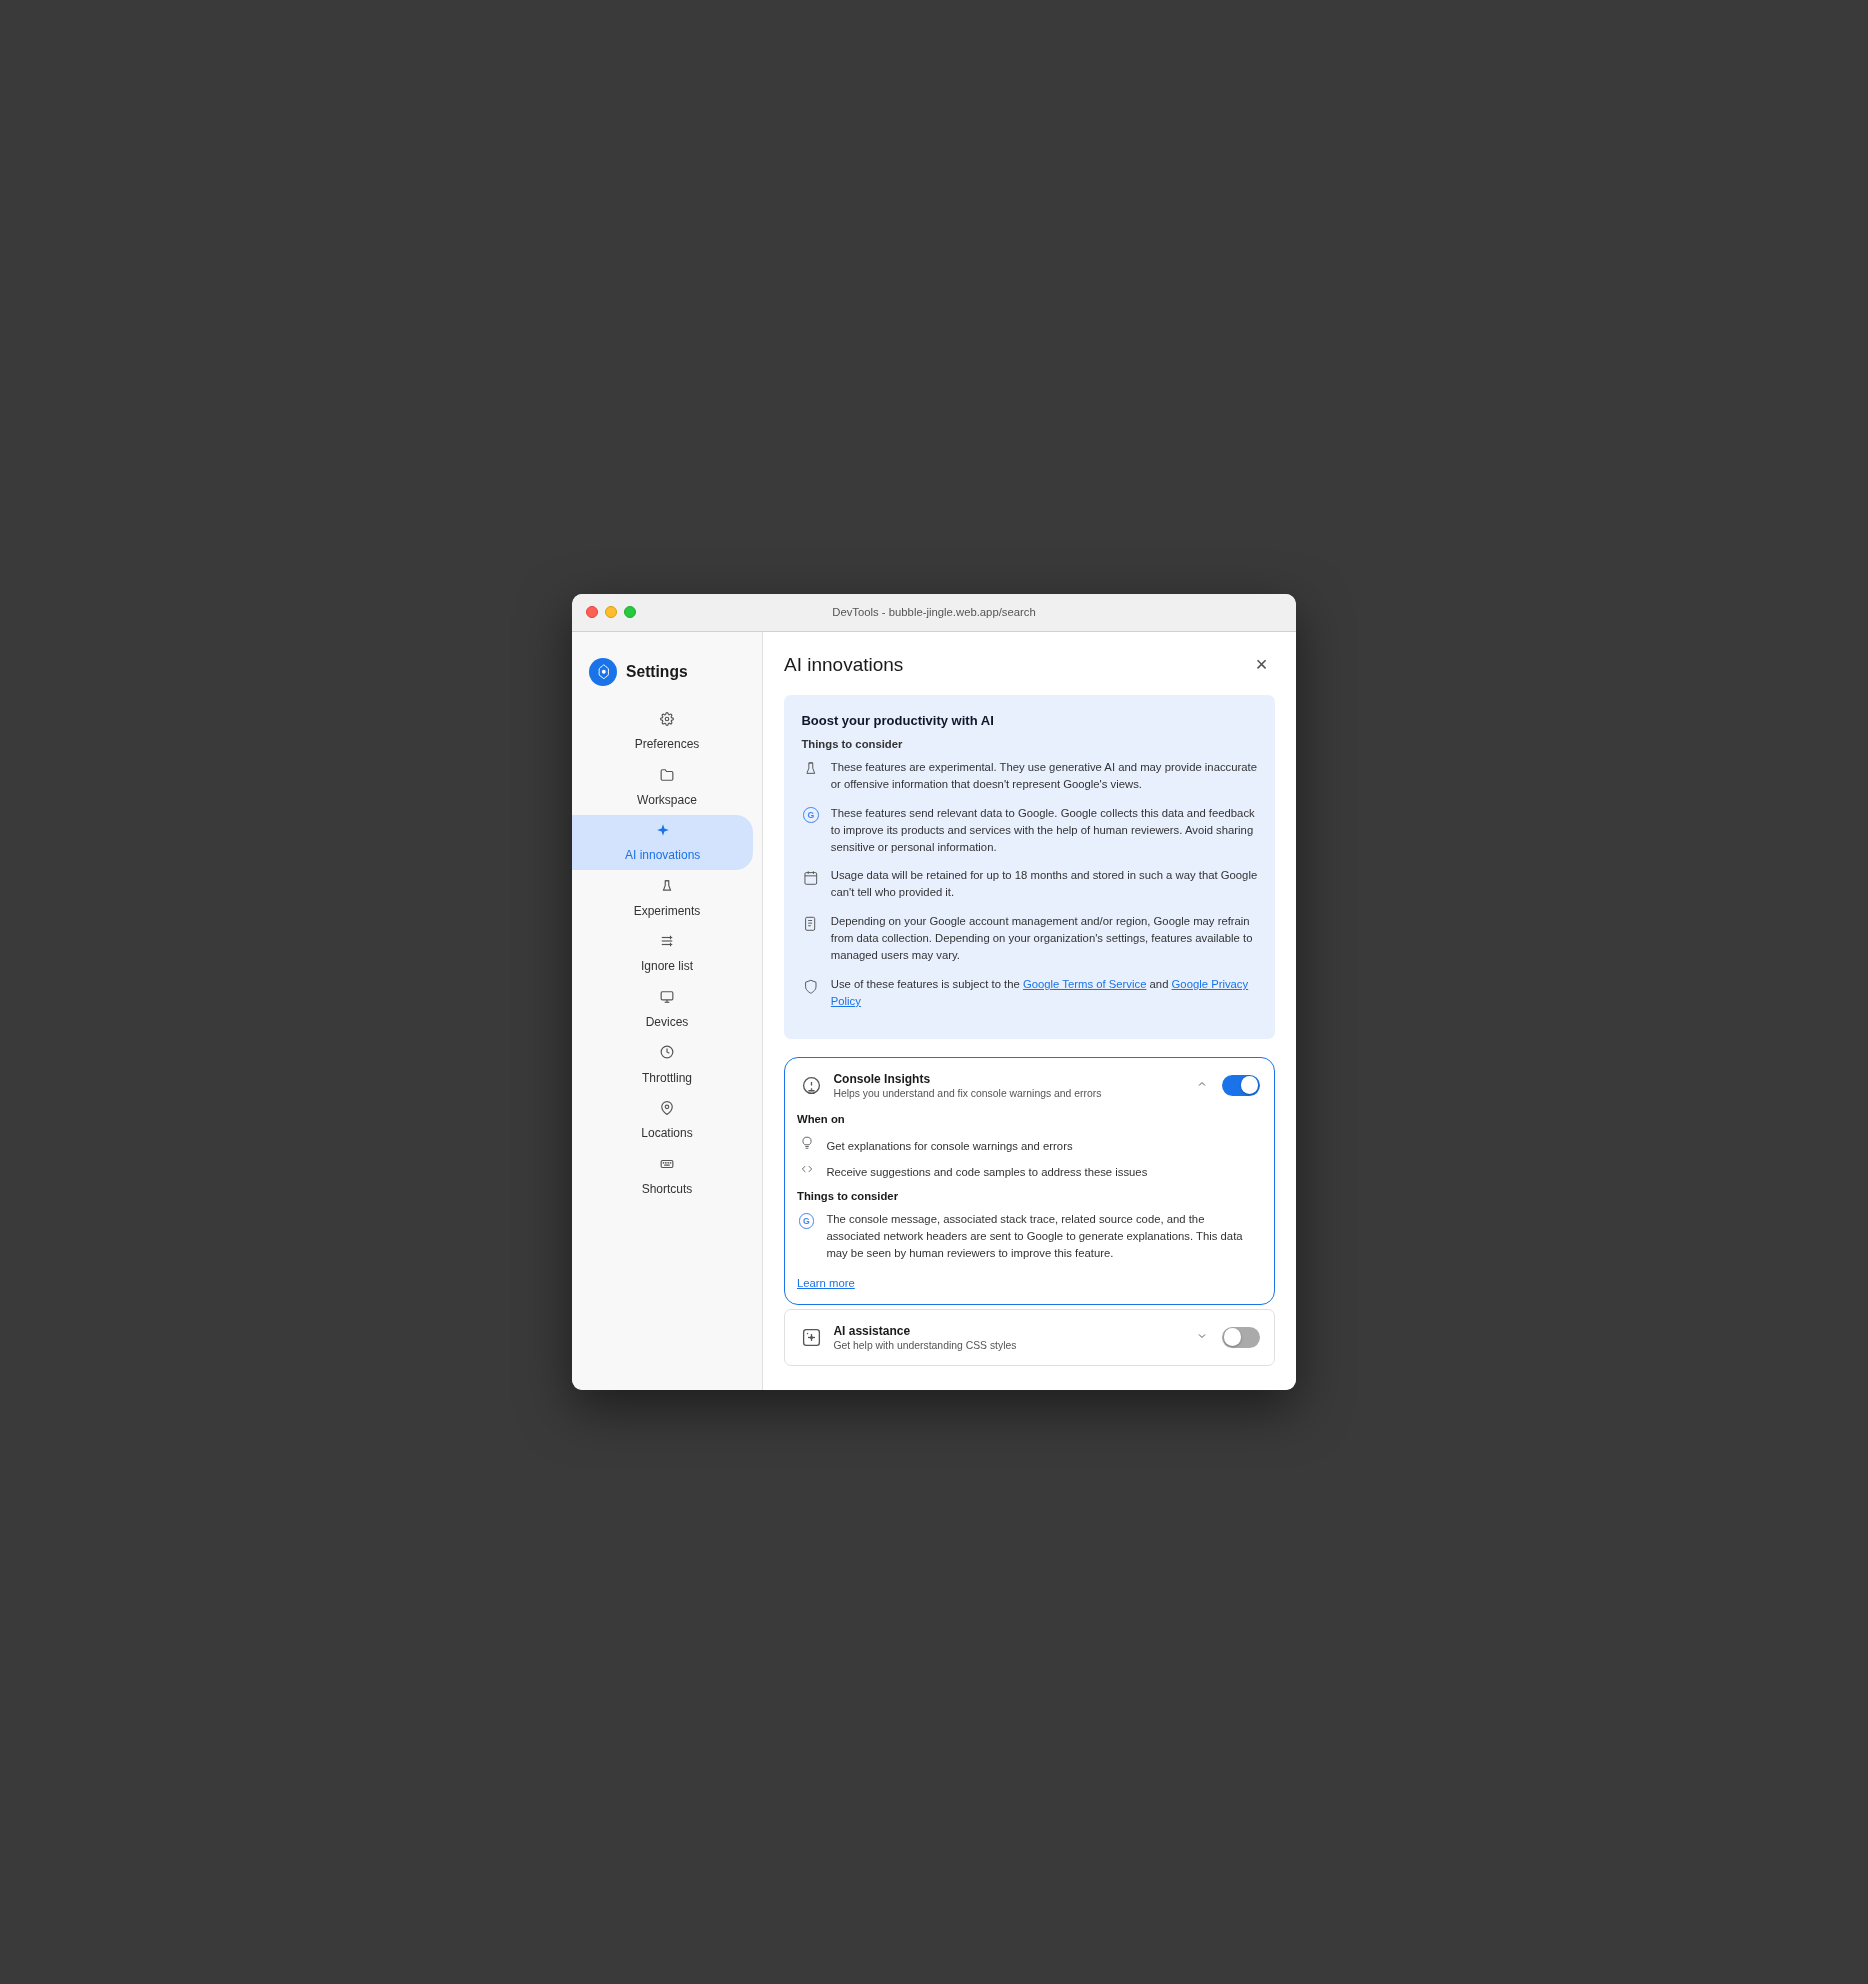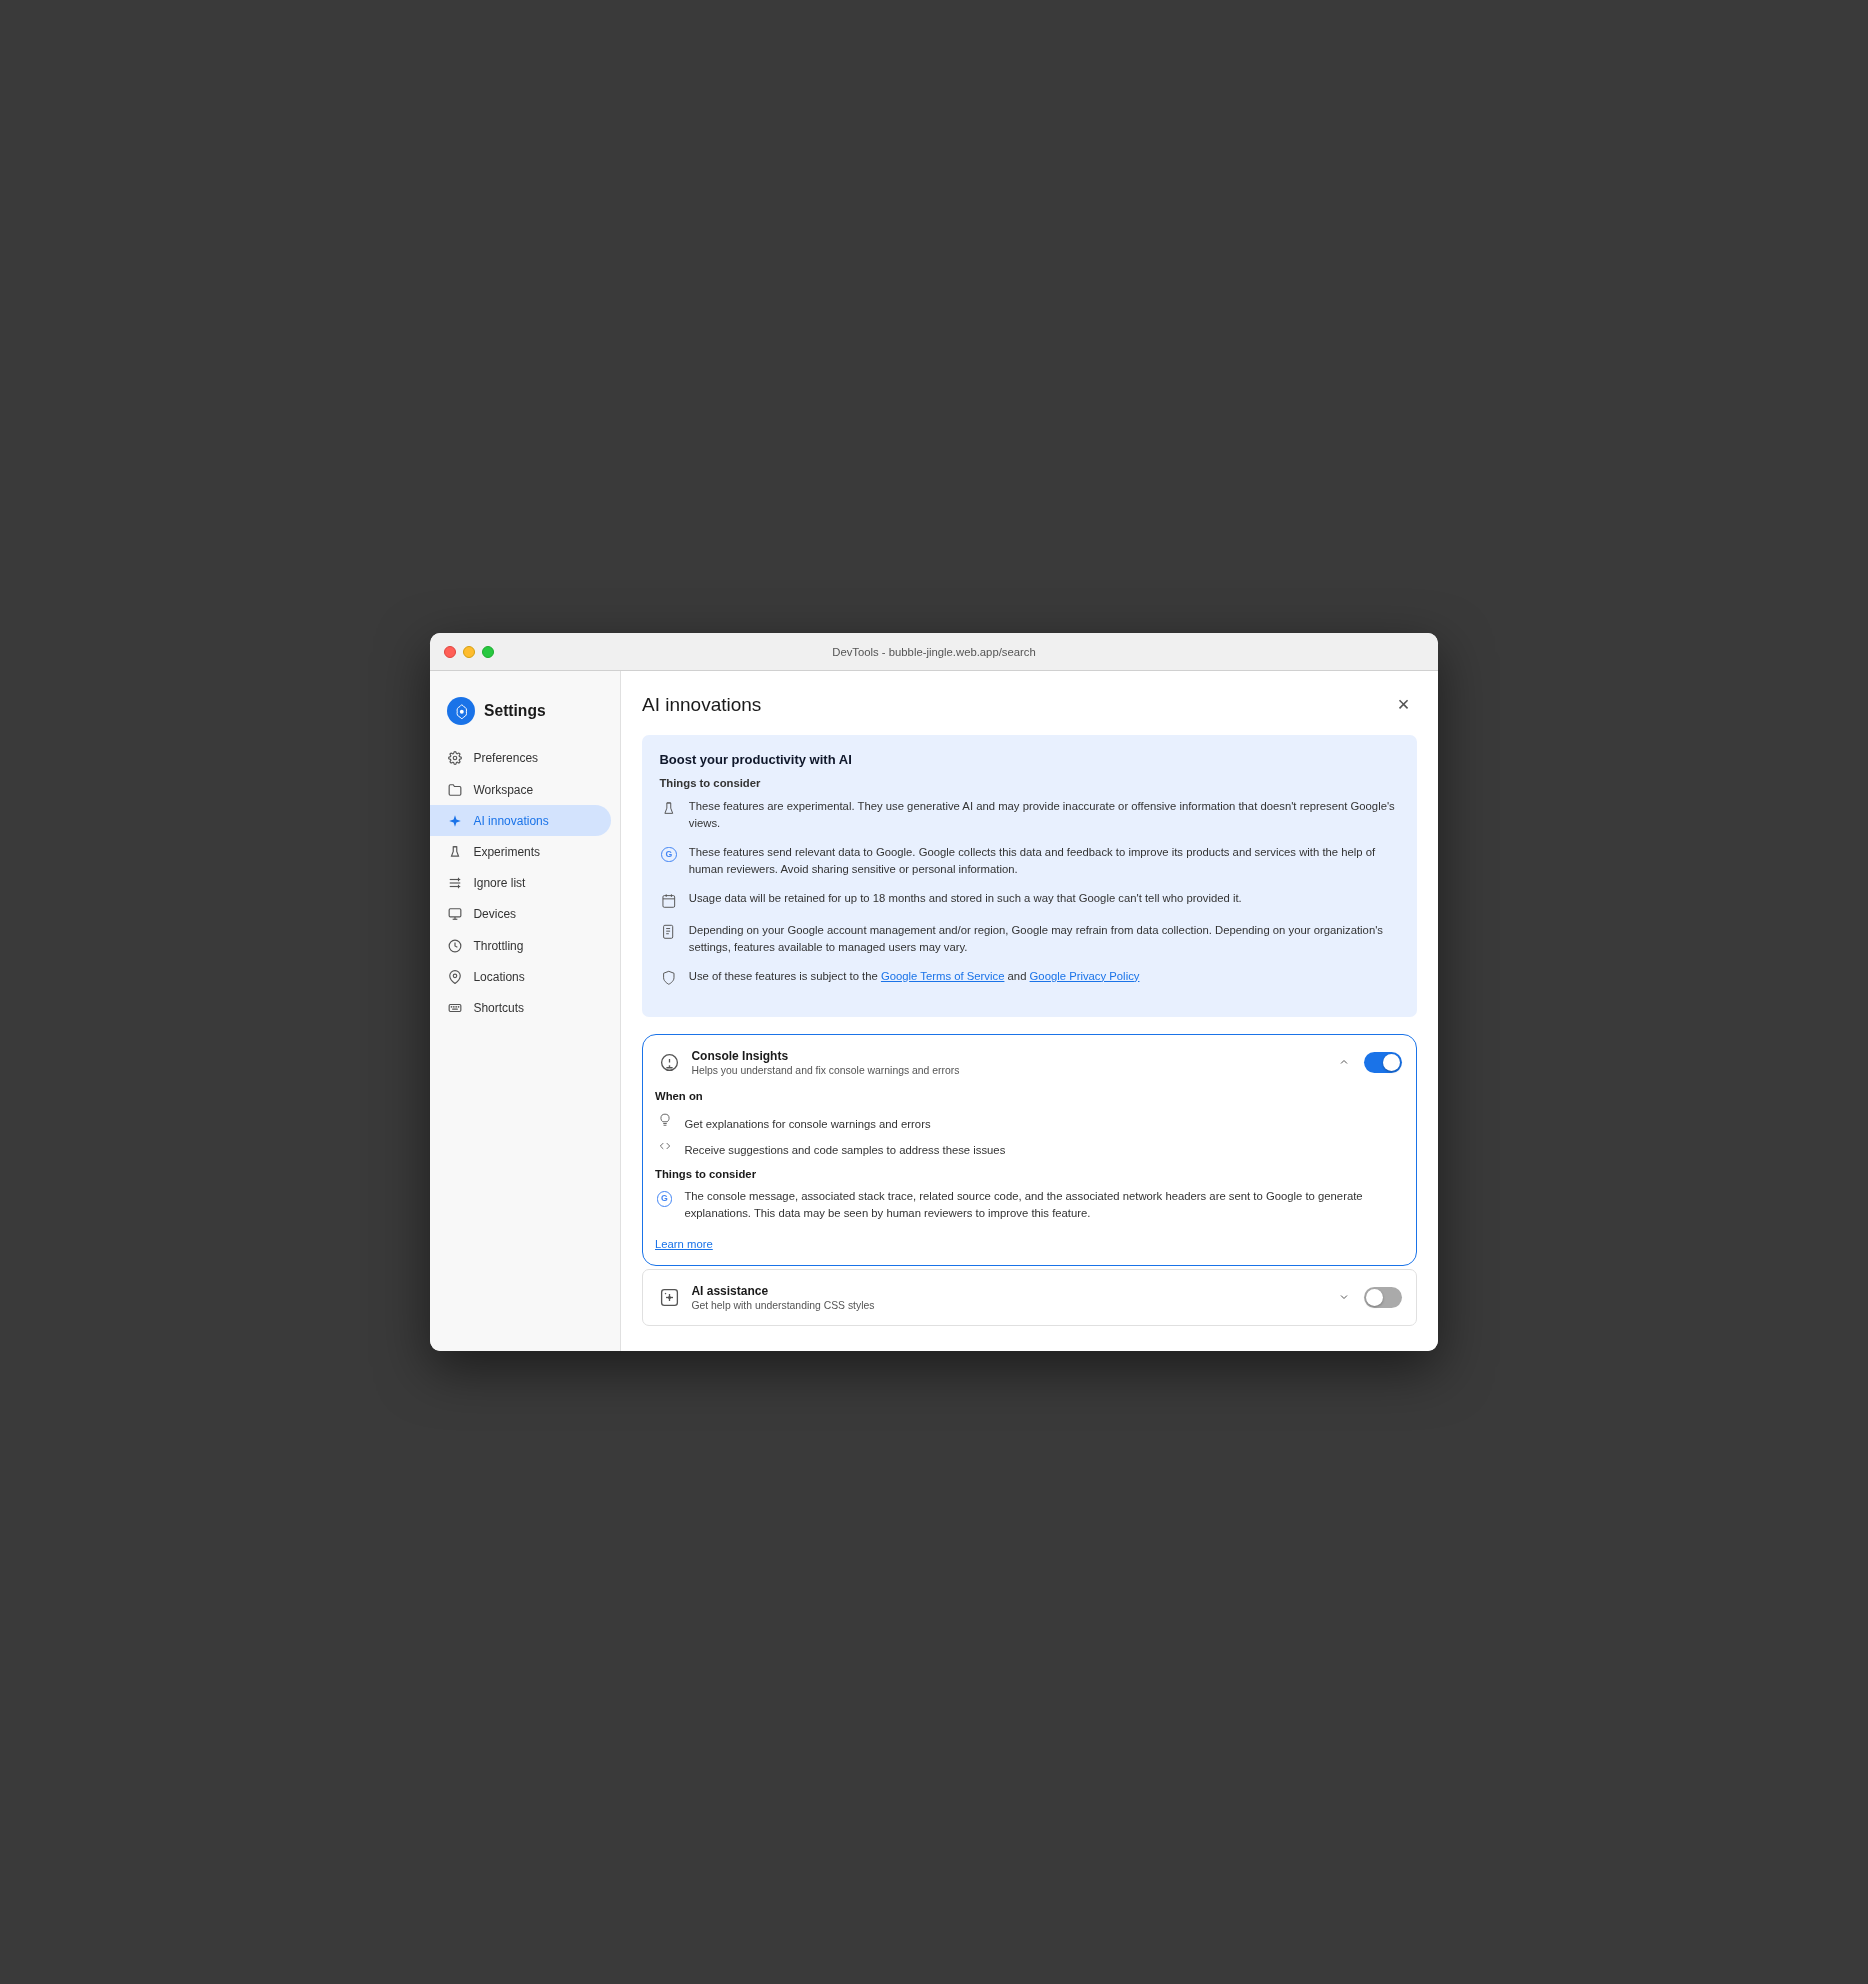--- a/index.html
+++ b/index.html
@@ -5,21 +5,21 @@
     * { box-sizing: border-box; margin: 0; padding: 0; }
     body {
       background: #3a3a3a;
       display: flex;
       justify-content: center;
       align-items: center;
       min-height: 100vh;
       font-family: -apple-system, BlinkMacSystemFont, 'Segoe UI', sans-serif;
     }
     .window {
-      width: 1008px;
+      width: 724px;
       background: #ffffff;
       border-radius: 10.4px;
       overflow: hidden;
       box-shadow: 0 17.4px 52px rgba(0,0,0,0.5);
     }
     .titlebar {
       background: #f0f0f0;
       height: 38px;
       display: flex;
       align-items: center;
@@ -81,20 +81,21 @@
       color: #1a1a1a;
     }
     .sidebar-item {
       display: flex;
       align-items: center;
       gap: 10.4px;
       padding: 7.8px 17.4px;
       cursor: pointer;
       font-size: 12px;
       color: #333;
+      flex-direction: column;
     }
     .sidebar-item.active {
       background: #d3e3fd;
       color: #1a73e8;
       border-radius: 0 17.4px 17.4px 0;
       margin-right: 8.7px;
     }
     .sidebar-item.active .item-label {
       color: #1a73e8;
       font-weight: 500;

